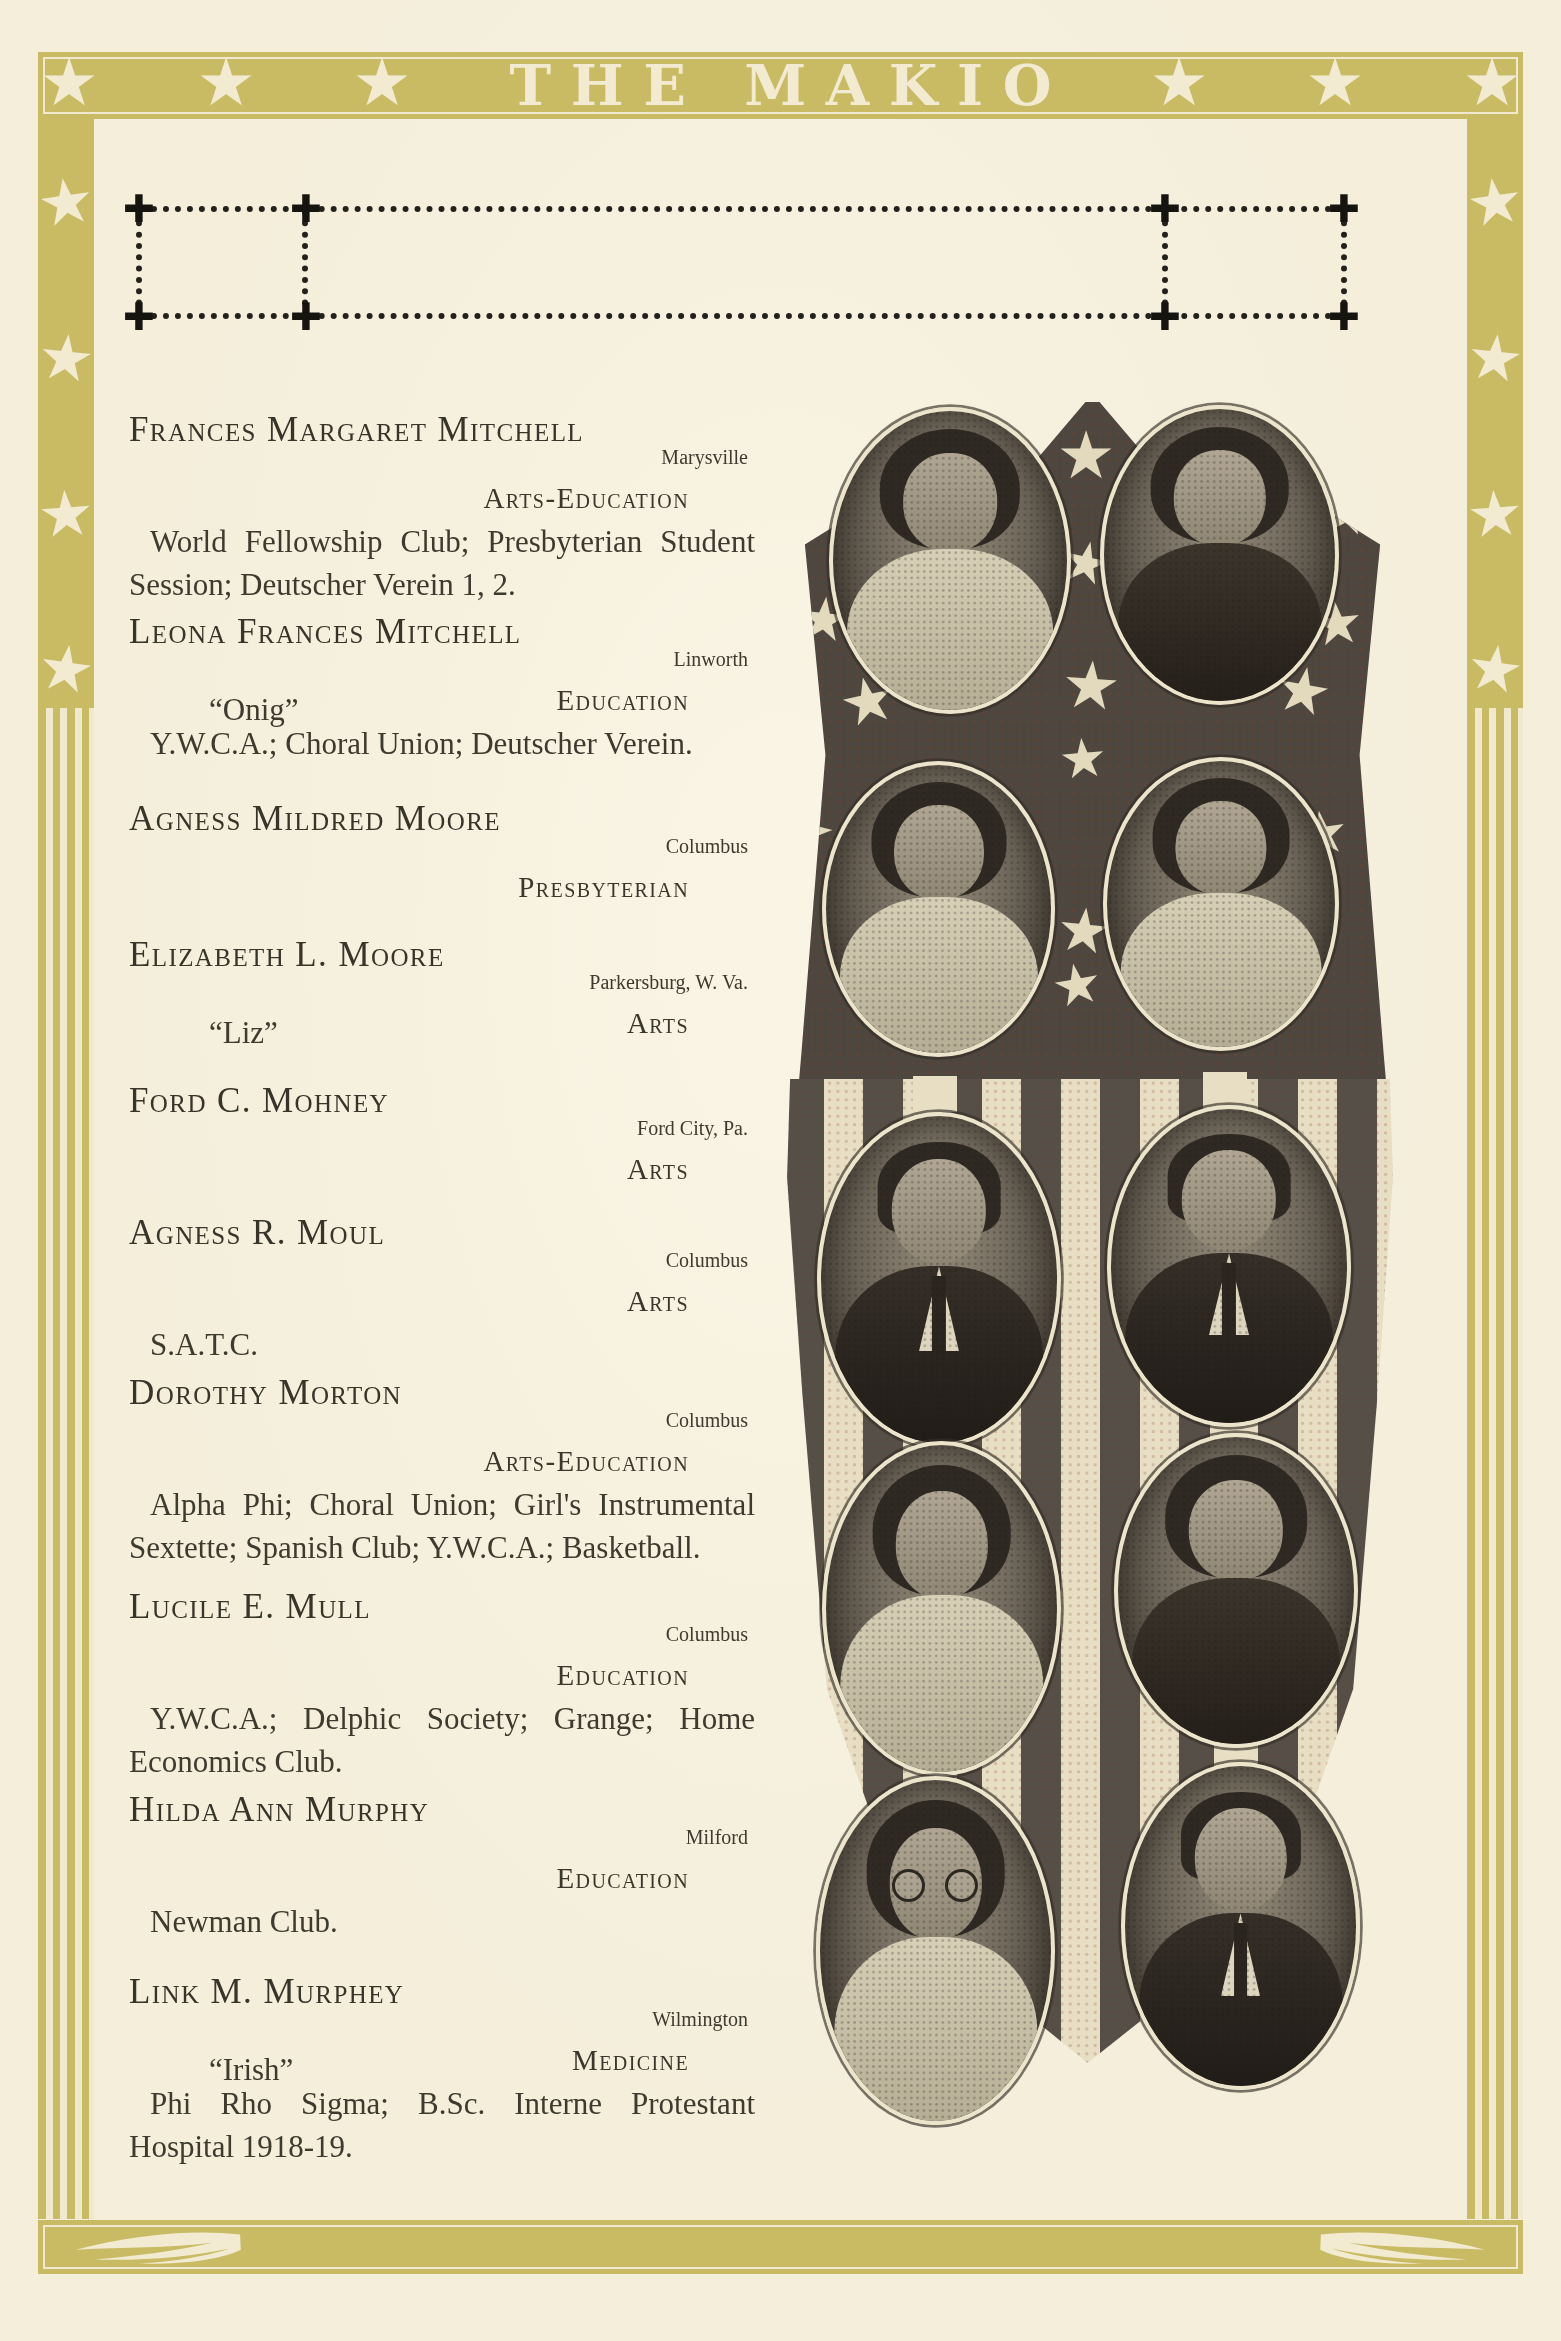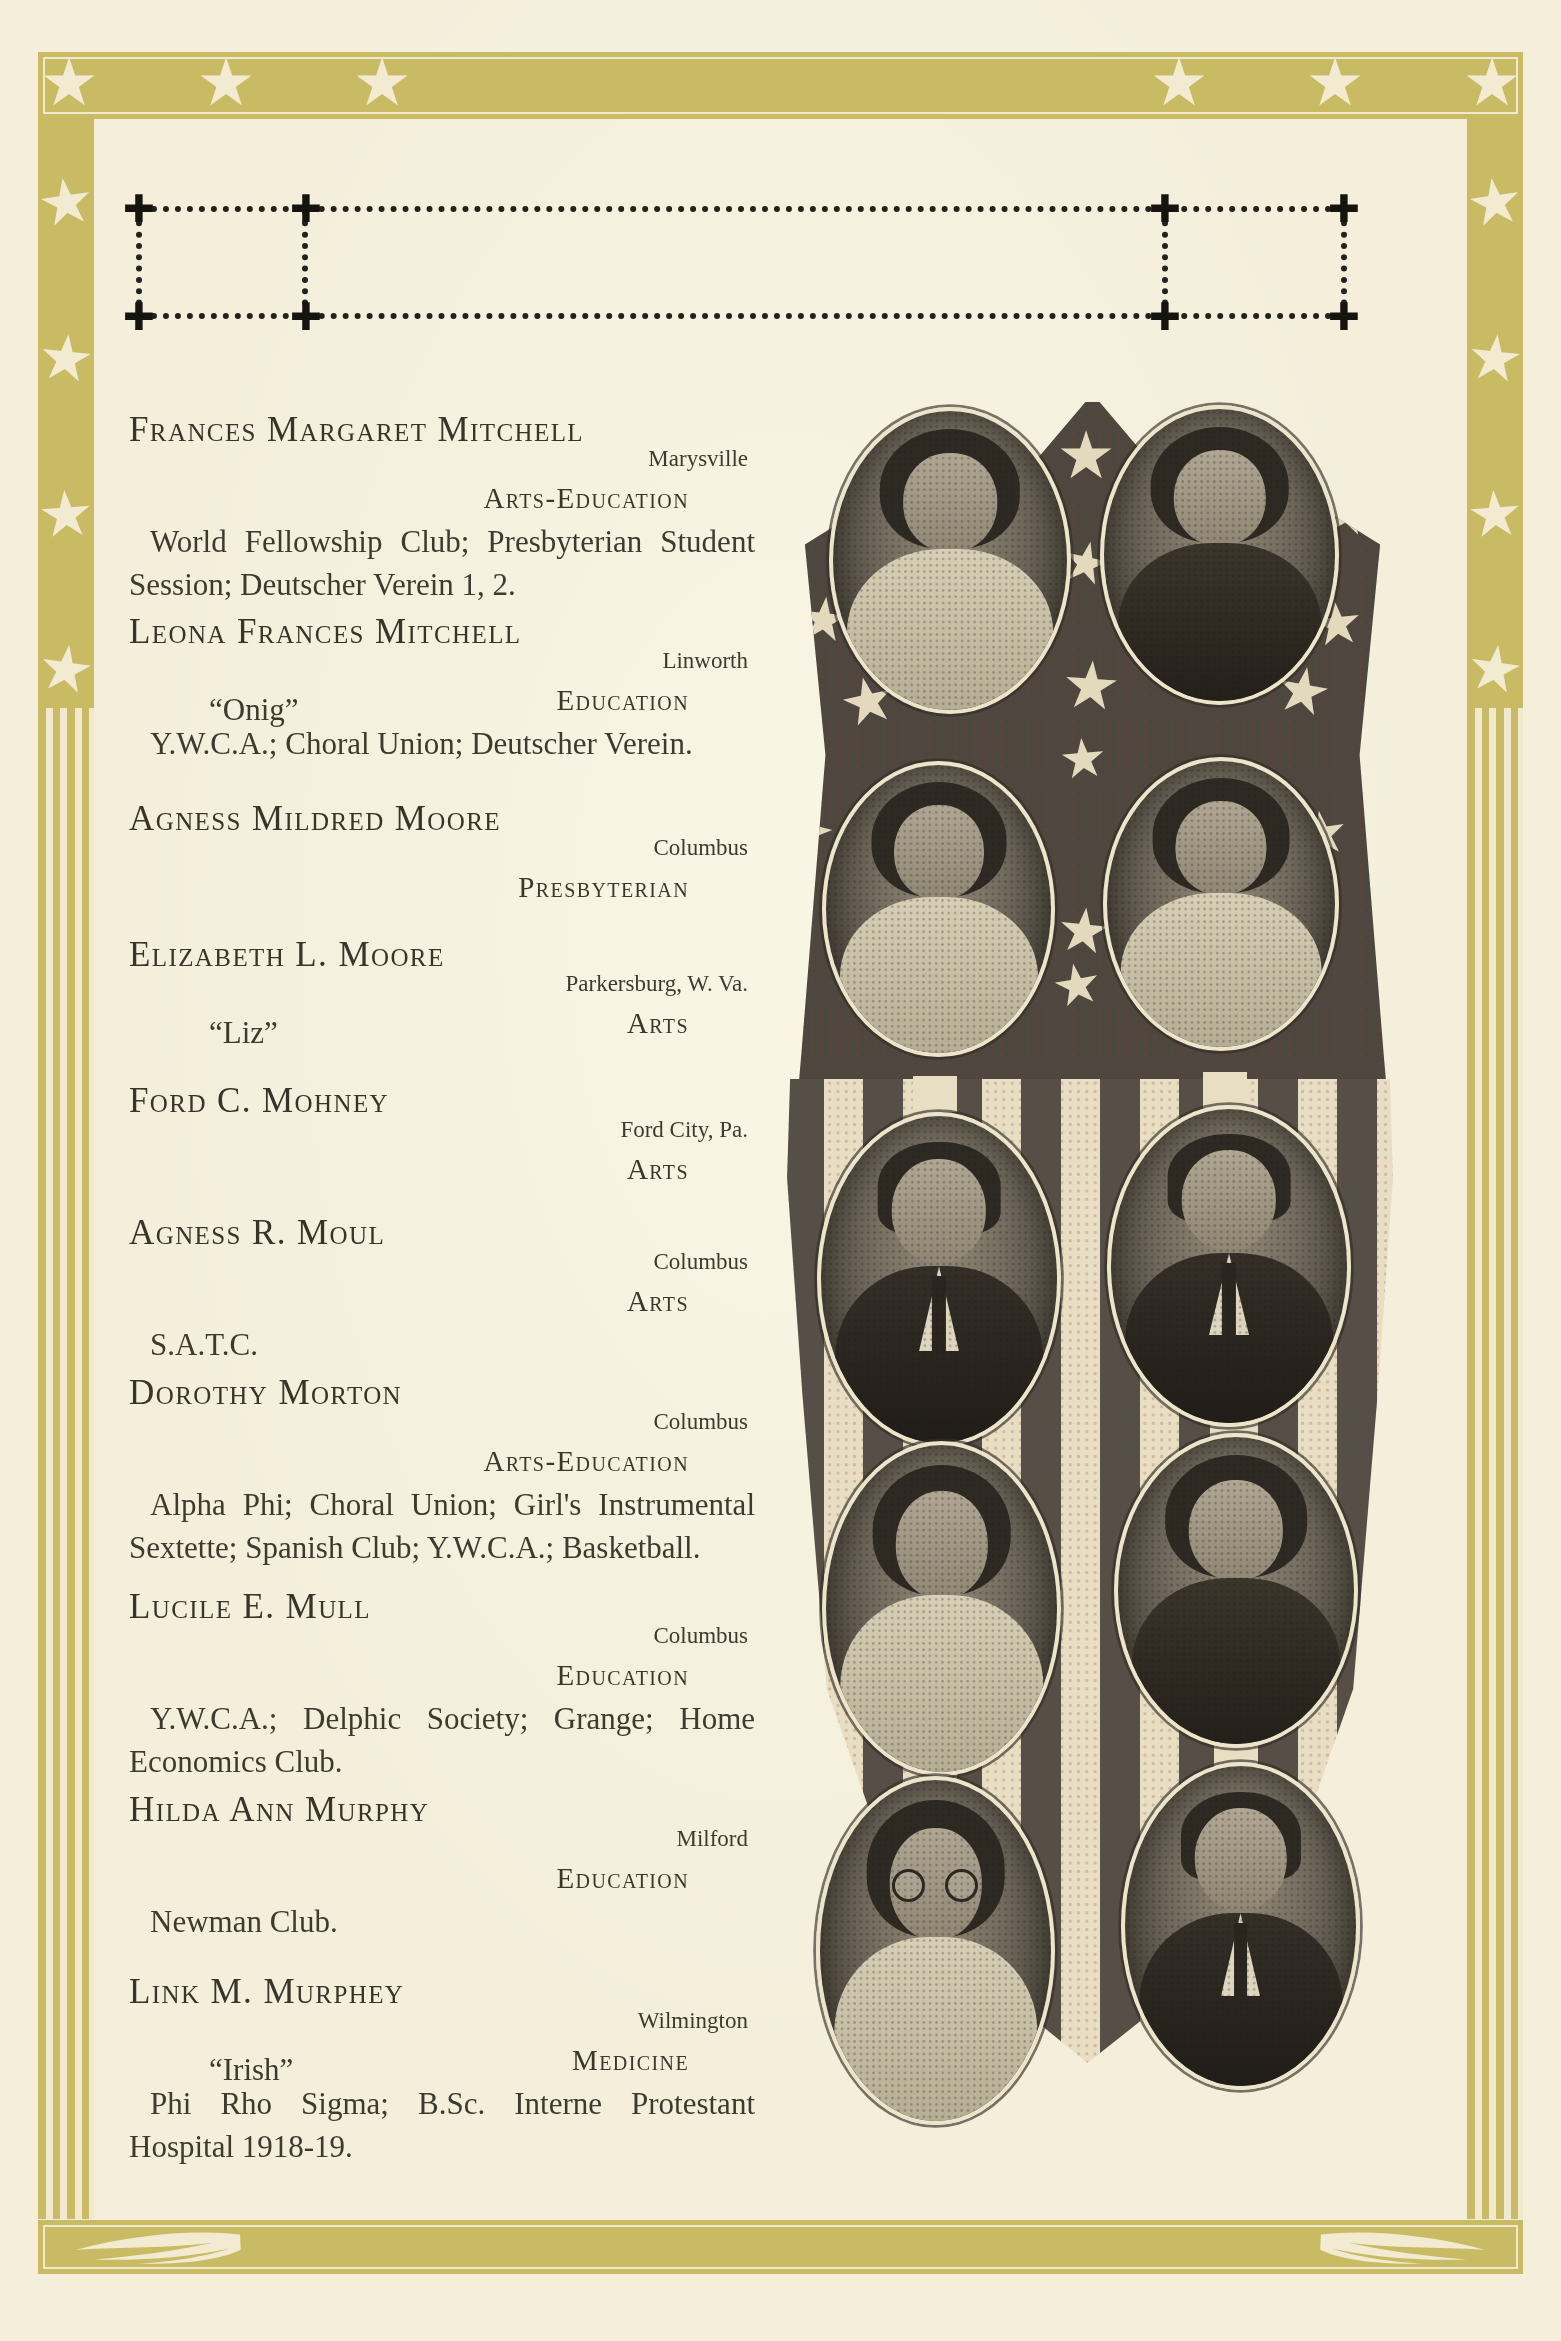--- a/index.html
+++ b/index.html
@@ -33,21 +33,21 @@
   .dot-v{position:absolute;top:0;height:108px;width:0;border-left:6.3px dotted #22211b;}
   .cross{position:absolute;transform:translate(-50%,-50%);font-family:"DejaVu Sans",sans-serif;
     font-size:38px;color:#15140f;line-height:1;}
   .seniors-title{position:absolute;left:0;right:0;top:50%;transform:translateY(-50%);text-align:center;
     font-size:47px;letter-spacing:25px;padding-left:25px;color:#262419;}
   
   #entries{position:absolute;left:129px;top:0;width:626px;}
   .entry{position:absolute;left:0;width:626px;}
   .e-name{position:absolute;left:0;top:0;font-variant:small-caps;font-size:35px;letter-spacing:1.4px;color:#37342a;white-space:nowrap;}
   .e-nick{position:absolute;left:80px;top:36px;font-size:31px;color:#3d3a2f;margin-top:44px;}
-  .e-town{position:absolute;right:7px;top:36px;font-size:23px;color:#3d3a2f;}
+  .e-town{position:absolute;right:7px;top:36px;font-size:20px;color:#3d3a2f;}
   .e-dept{position:absolute;left:0;top:72px;width:560px;text-align:right;font-variant:small-caps;
     font-size:29px;letter-spacing:1.4px;color:#3a372c;}
   .e-act{position:absolute;left:0;top:110px;width:626px;font-size:31px;line-height:43px;
     text-align:justify;text-indent:21px;color:#3d3a2f;}
   
   .stars-sec{position:absolute;left:799px;top:402px;width:587px;height:679px;
     background-color:#4d4740;
     background-image:radial-gradient(rgba(128,62,42,.32) 1.4px,transparent 1.9px);
     background-size:9px 9px;
     clip-path:polygon(48.8% 0%,51.2% 0%,63% 12%,66% 14.8%,87.5% 14.8%,99% 21%,95.5% 52%,99.6% 96%,100% 100%,0% 100%,0.4% 96%,4.5% 52%,1% 21%,12.5% 14.8%,34% 14.8%,37% 12%);
@@ -84,20 +84,25 @@
   
   .page-num{position:absolute;left:0;top:2170px;width:1481px;text-align:center;font-size:33px;color:#2c2a20;}
 </style>
 </head>
 <body>
 
 <div class="page">
 
   <div class="banner-top">
     <div class="banner-inner"></div>
+    <div class="banner-title">
+      <span class="small-star"></span>
+      <span class="title-text">THE MAKIO</span>
+      <span class="small-star"></span>
+    </div>
   <div class="banner-star" style="left: 31px;">★</div>
       <div class="banner-star" style="left: 188px;">★</div>
       <div class="banner-star" style="left: 344px;">★</div>
       <div class="banner-star" style="left: 1141px;">★</div>
       <div class="banner-star" style="left: 1297px;">★</div>
       <div class="banner-star" style="left: 1454px;">★</div>
     </div>
 
   <div class="band left">
       <div class="stripes"></div>

